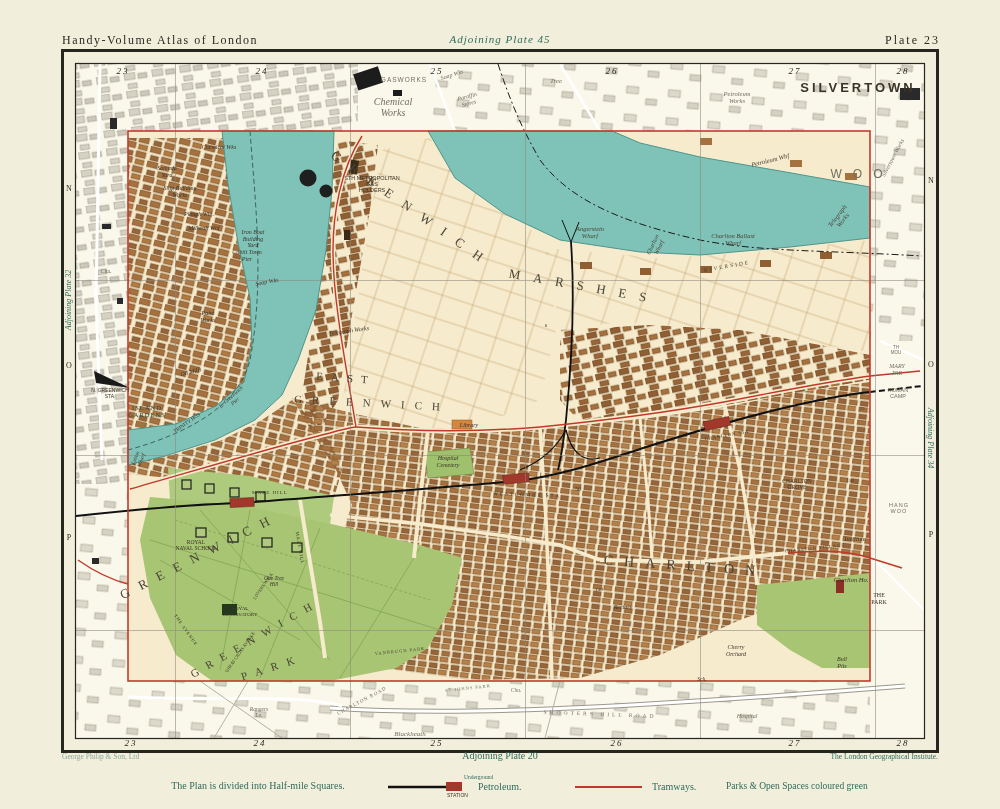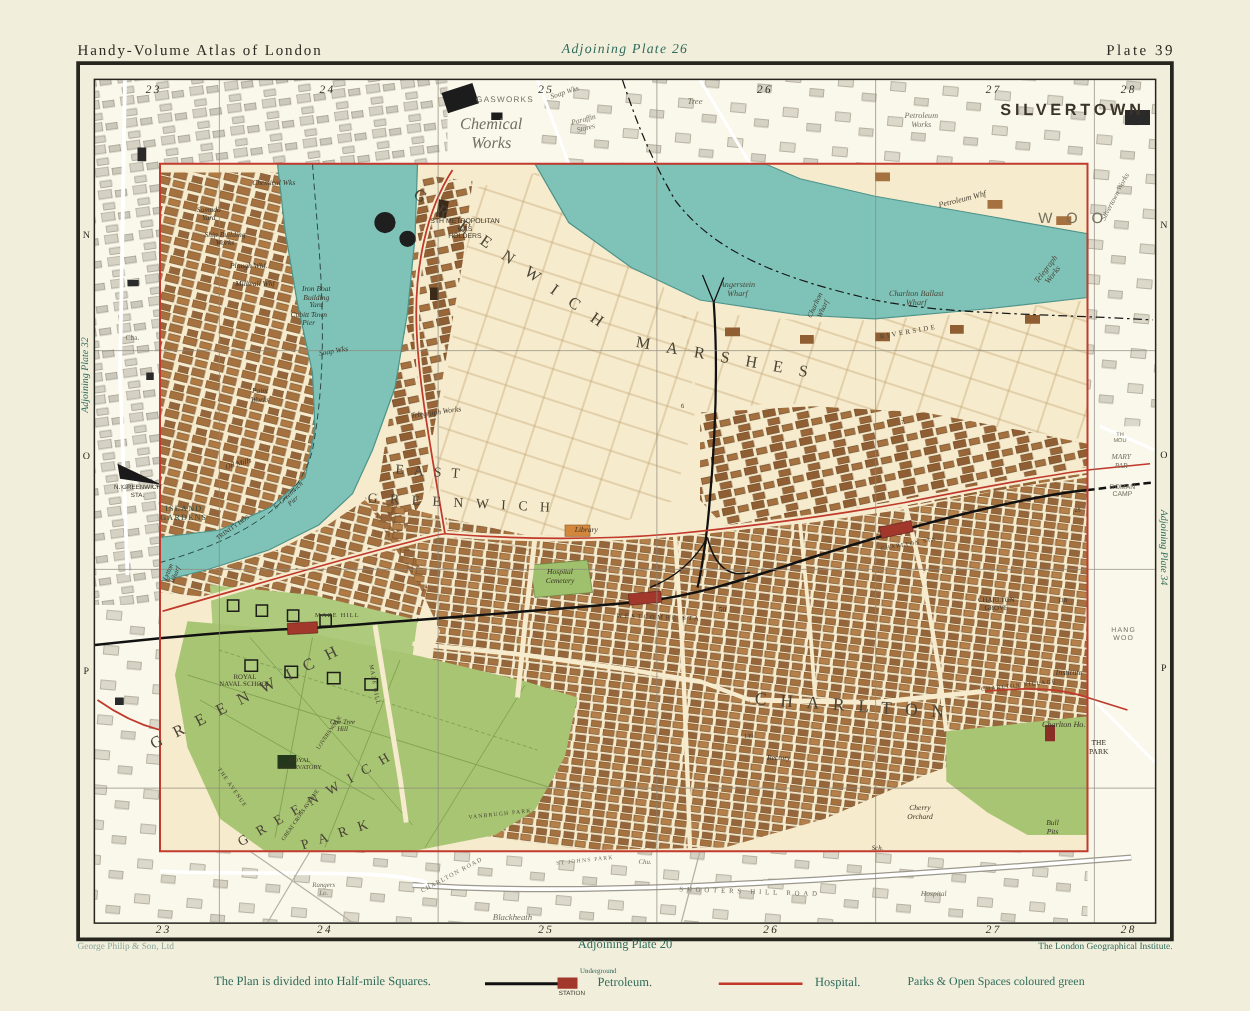--- a/index.html
+++ b/index.html
@@ -199,22 +199,22 @@
 
   <rect x="62.5" y="50.5" width="875" height="701" fill="none" stroke="#26261f" stroke-width="3"></rect>
   <rect x="75.5" y="63.5" width="849" height="675" fill="none" stroke="#26261f" stroke-width="1.2"></rect>
 
   <line x1="388" y1="787" x2="448" y2="787" stroke="#111111" stroke-width="2.5"></line>
   <rect x="446" y="782" width="16" height="9" fill="#a2372c"></rect>
   <line x1="575" y1="787" x2="642" y2="787" stroke="#c0392b" stroke-width="2"></line>
 </svg>
 
 <div class="hdr hdr-left">Handy-Volume Atlas of London</div>
-<div class="hdr hdr-center">Adjoining Plate 26</div>
-<div class="hdr hdr-right">Plate 39</div>
+<div class="hdr hdr-center">Adjoining Plate 45</div>
+<div class="hdr hdr-right">Plate 23</div>
 
 <div class="gridnum" style="left:123px;top:71px">23</div>
 <div class="gridnum" style="left:262px;top:71px">24</div>
 <div class="gridnum" style="left:437px;top:71px">25</div>
 <div class="gridnum" style="left:612px;top:71px">26</div>
 <div class="gridnum" style="left:795px;top:71px">27</div>
 <div class="gridnum" style="left:903px;top:71px">28</div>
 
 <div class="gridnum" style="left:131px;top:743px">23</div>
 <div class="gridnum" style="left:260px;top:743px">24</div>
@@ -227,21 +227,21 @@
 <div class="gridlet" style="left:69px;top:365px">O</div>
 <div class="gridlet" style="left:69px;top:537px">P</div>
 <div class="gridlet" style="left:931px;top:180px">N</div>
 <div class="gridlet" style="left:931px;top:364px">O</div>
 <div class="gridlet" style="left:931px;top:534px">P</div>
 <div class="lbl it teal" style="left:69px;top:300px;font-size:8px;--r:-90deg">Adjoining Plate 32</div>
 <div class="lbl it teal" style="left:930px;top:438px;font-size:8px;--r:90deg">Adjoining Plate 34</div>
 
 <div class="lbl bold" style="left:858px;top:88px;font-size:13px;letter-spacing:3px;font-family:'Liberation Sans',sans-serif">SILVERTOWN</div>
 <div class="lbl gray" style="left:404px;top:80px;font-size:6.5px;letter-spacing:1px;font-family:'Liberation Sans',sans-serif">GASWORKS</div>
-<div class="lbl it gray" style="left:393px;top:107px;font-size:13px">Chemical
+<div class="lbl it gray" style="left:393px;top:107px;font-size:10px">Chemical
 Works</div>
 <div class="lbl it gray" style="left:556px;top:82px;font-size:7px">Tree</div>
 <div class="lbl it gray" style="left:452px;top:75px;font-size:6px;--r:-18deg">Soap Wks</div>
 <div class="lbl it gray" style="left:468px;top:100px;font-size:6px;--r:-15deg">Paraffin
 Stores</div>
 <div class="lbl it gray" style="left:737px;top:97px;font-size:6.5px">Petroleum
 Works</div>
 <div class="lbl it gray" style="left:893px;top:158px;font-size:6px;--r:-62deg">Silvertown Works</div>
 <div class="lbl gray" style="left:862px;top:175px;font-size:12px;letter-spacing:11px;font-family:'Liberation Sans',sans-serif">WOO</div>
 <div class="lbl it dkg" style="left:770px;top:160px;font-size:6.5px;--r:-14deg">Petroleum Whf</div>
@@ -345,14 +345,14 @@
 <div class="lbl it gray" style="left:747px;top:716px;font-size:6px">Hospital</div>
 <div class="lbl it gray" style="left:516px;top:690px;font-size:5.5px">Chu.</div>
 
 <div class="ftr" style="left:62px;top:752px;font-size:7.5px;color:#8aa79a">George Philip &amp; Son, Ltd</div>
 <div class="ftr" style="left:500px;top:750px;font-size:10px;transform:translateX(-50%)">Adjoining Plate 20</div>
 <div class="ftr" style="right:62px;top:752px;font-size:7.5px">The London Geographical Institute.</div>
 <div class="ftr" style="left:258px;top:780px;font-size:10px;transform:translateX(-50%)">The Plan is divided into Half-mile Squares.</div>
 <div class="ftr" style="left:464px;top:774px;font-size:5.5px">Underground</div>
 <div style="position:absolute;left:447px;top:792px;font-size:5px;color:#3a342a;font-family:'Liberation Sans',sans-serif">STATION</div>
 <div class="ftr" style="left:478px;top:781px;font-size:10px">Petroleum.</div>
-<div class="ftr" style="left:652px;top:781px;font-size:10px">Hospital.</div>
+<div class="ftr" style="left:652px;top:781px;font-size:10px">Tramways.</div>
 <div class="ftr" style="left:726px;top:781px;font-size:9.5px">Parks &amp; Open Spaces coloured green</div>
 
 </body></html>

